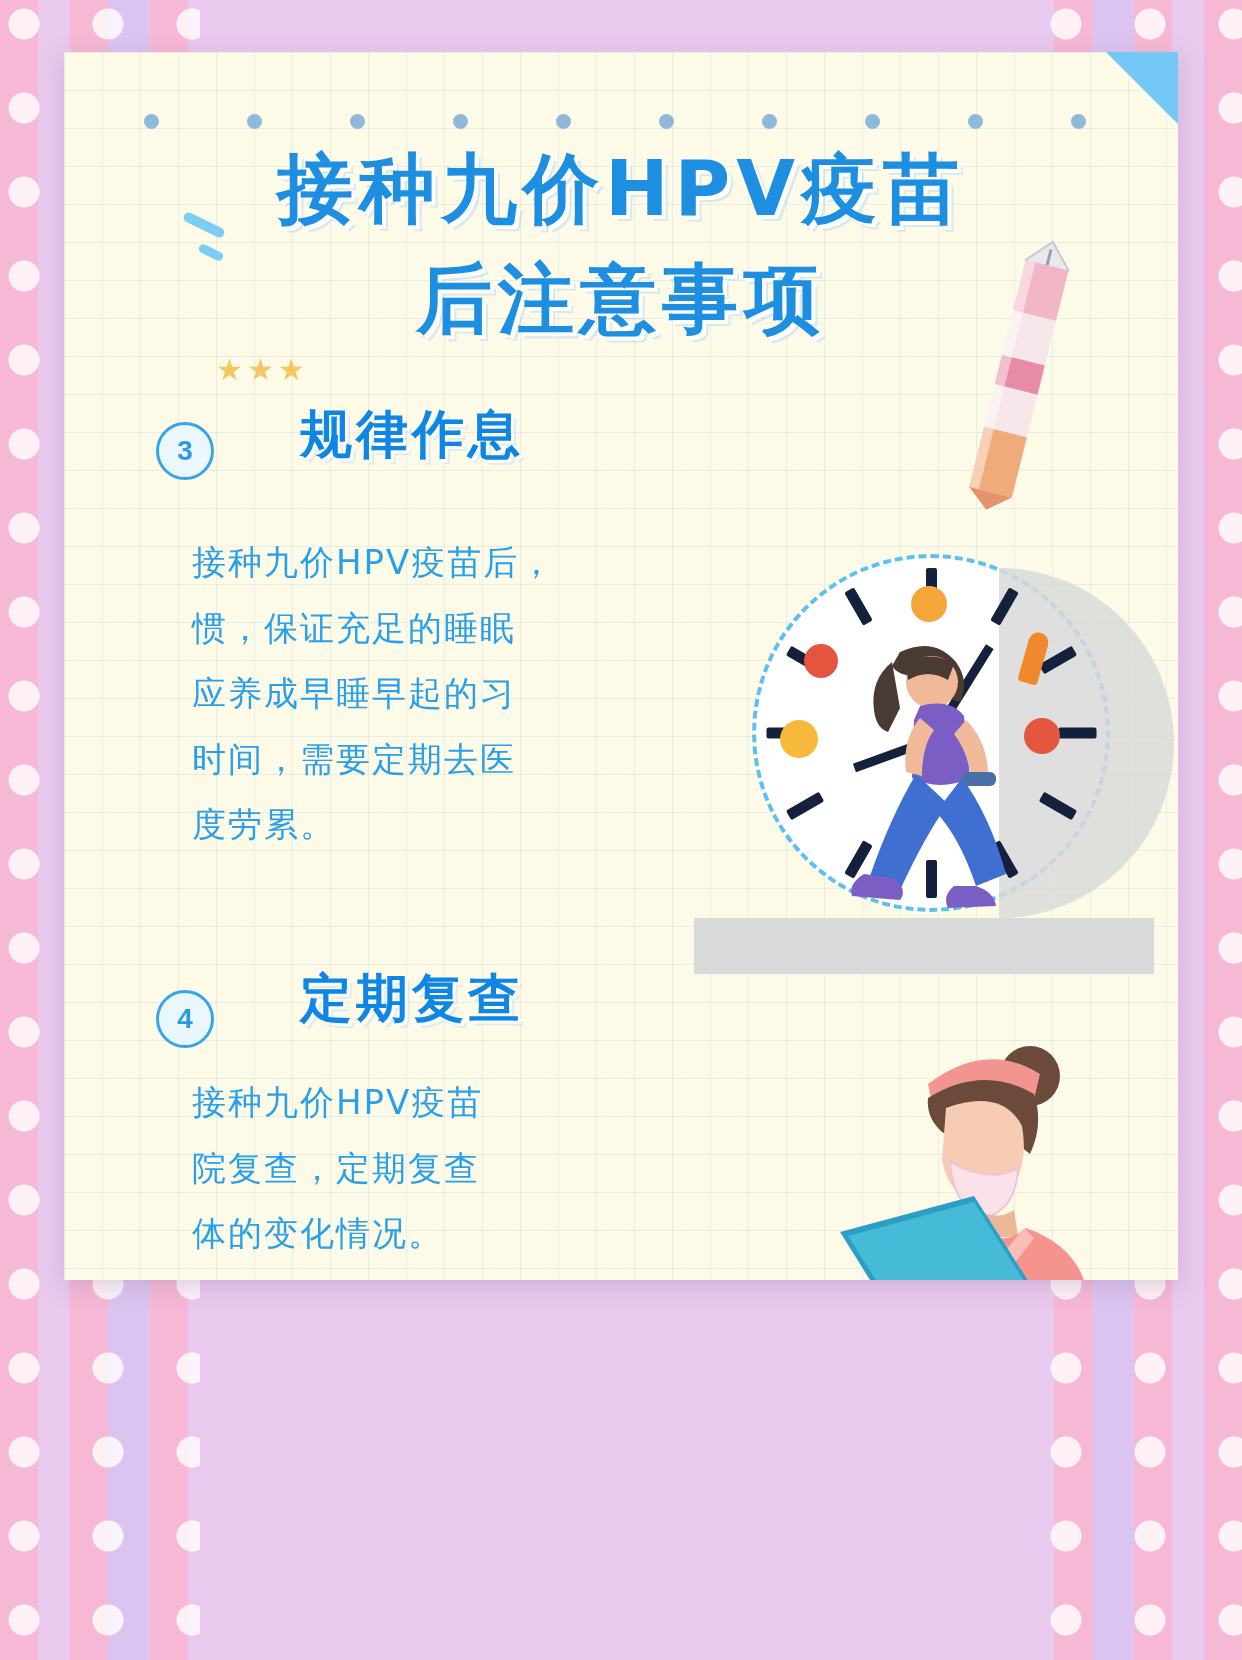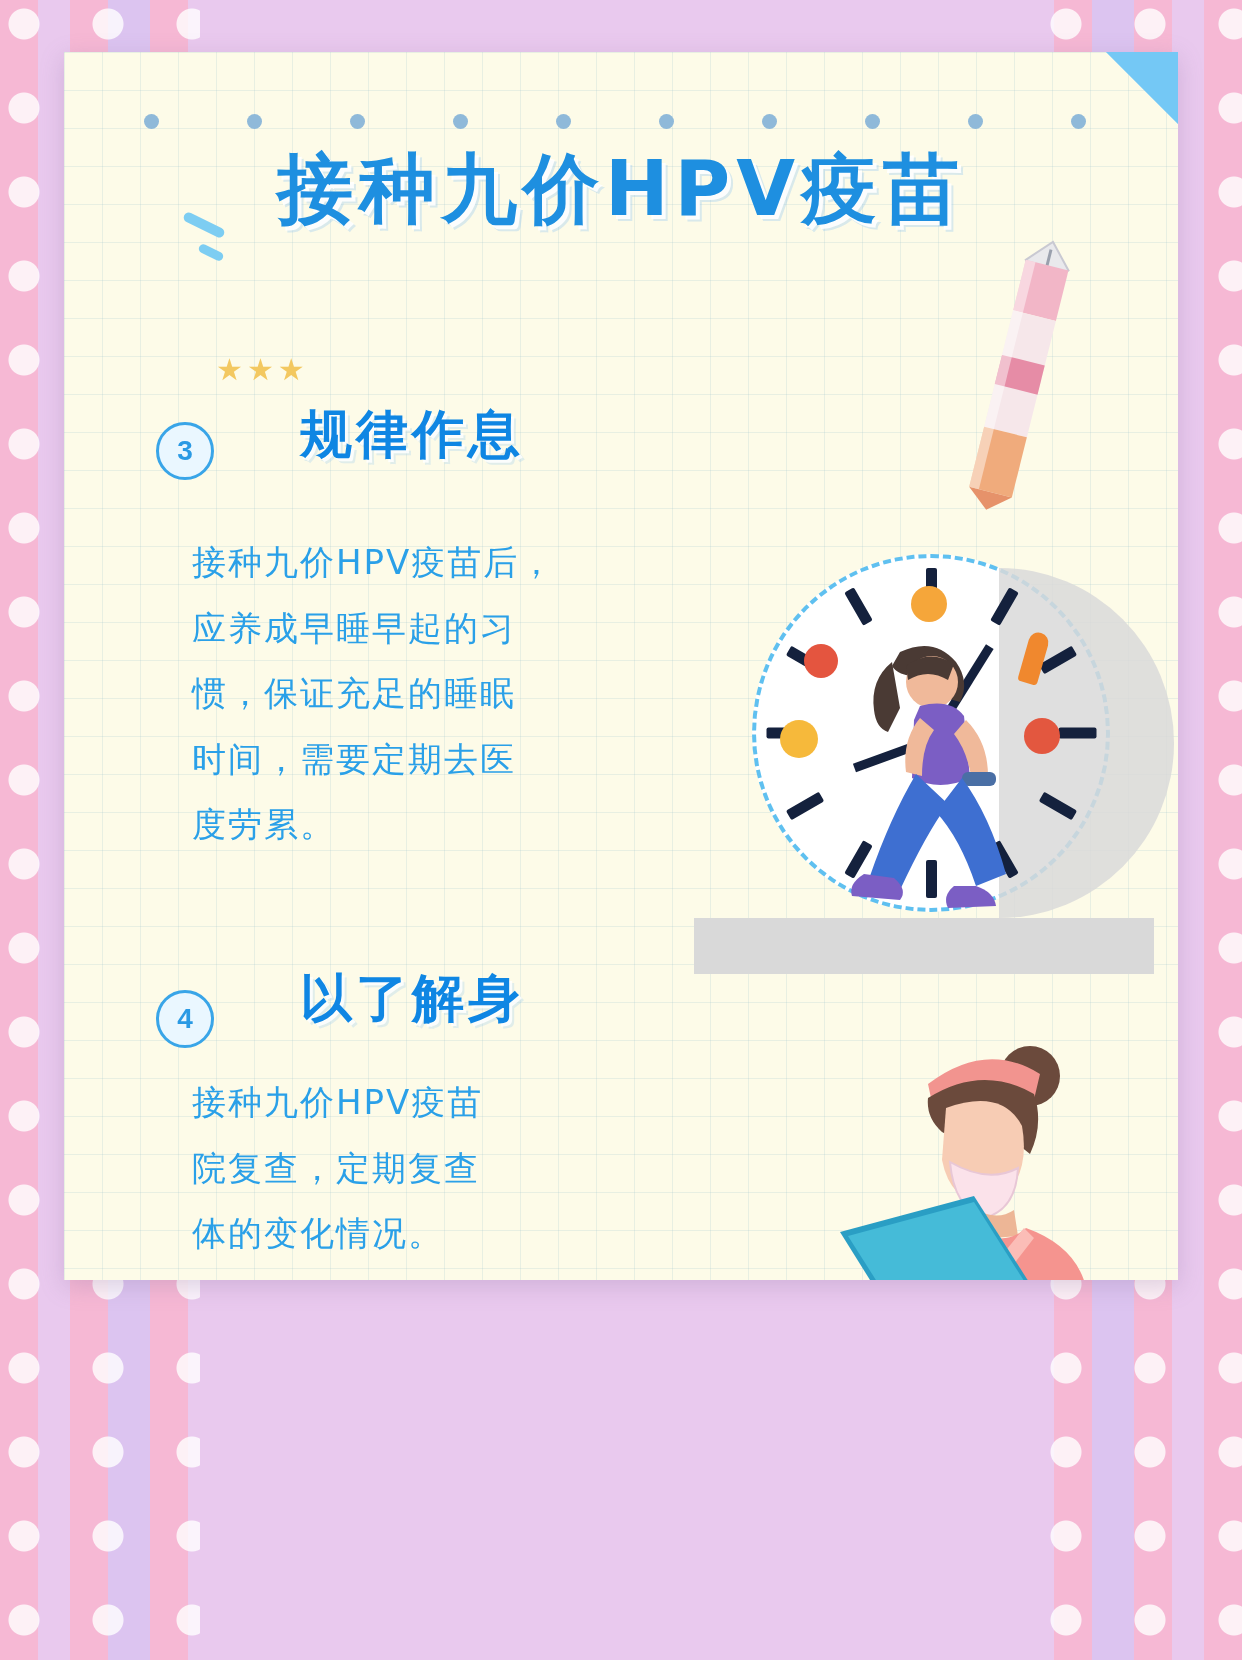--- a/index.html
+++ b/index.html
@@ -141,20 +141,21 @@
     <div class="hole" style="left:412px"></div>
     <div class="hole" style="left:515px"></div>
     <div class="hole" style="left:618px"></div>
     <div class="hole" style="left:721px"></div>
     <div class="hole" style="left:824px"></div>
     <div class="hole" style="left:927px"></div>
   </div>
 
   <div class="title">
     <span class="ln">接种九价HPV疫苗</span>
+    <span class="ln">后注意事项</span>
   </div>
   <div class="tick"></div>
   <div class="tick2"></div>
   <div class="stars">★★★</div>
 
   <svg class="pen" viewBox="0 0 210 290">
     <g transform="rotate(14 105 145)">
       <path d="M96 10 L118 34 L96 58 L74 34 Z" fill="#e9e9ec" stroke="#c9c9d2" stroke-width="2"></path>
       <path d="M96 18 L96 50" stroke="#9aa0ad" stroke-width="3"></path>
       <rect x="74" y="34" width="44" height="52" fill="#f2b6c7"></rect>
@@ -166,22 +167,22 @@
     </g>
   </svg>
 
   <div class="sec" style="left:92px;top:370px;">
     <div class="badge">3</div>
   </div>
   <div class="sec-title" style="position:absolute;left:236px;top:348px;text-align:right;">规律作息</div>
 
   <div class="body-text" style="left:90px;top:478px;">
     <span class="ln">接种九价HPV疫苗后，</span>
+    <span class="ln">惯，保证充足的睡眠</span>
     <span class="ln">应养成早睡早起的习</span>
-    <span class="ln">惯，保证充足的睡眠</span>
     <span class="ln">时间，需要定期去医</span>
     <span class="ln">度劳累。</span>
   </div>
 
   <div class="clock-wrap">
     <div class="clock-face">
       <div class="clock-shade"></div>
       <div class="tickmark" style="transform:rotate(0deg)"></div>
       <div class="tickmark" style="transform:rotate(30deg)"></div>
       <div class="tickmark" style="transform:rotate(60deg)"></div>
@@ -222,21 +223,21 @@
 
       <path d="M84 246 q-16 10 -12 22 l48 4 q8 -10 -6 -22z" fill="#7b5ec4"></path>
       <path d="M196 258 q18 6 20 20 l-48 2 q-6 -12 6 -22z" fill="#7b5ec4"></path>
     </svg>
     <div class="ground"></div>
   </div>
 
   <div class="sec" style="left:92px;top:938px;">
     <div class="badge">4</div>
   </div>
-  <div class="sec-title" style="position:absolute;left:236px;top:912px;">以了解身</div>
+  <div class="sec-title" style="position:absolute;left:236px;top:912px;">定期复查</div>
 
   <div class="body-text" style="left:90px;top:1018px;">
     <span class="ln">接种九价HPV疫苗</span>
     <span class="ln">院复查，定期复查</span>
     <span class="ln">体的变化情况。</span>
   </div>
 
   <svg class="nurse" viewBox="0 0 330 520">
 
     <circle cx="206" cy="64" r="30" fill="#6b4a3c"></circle>

